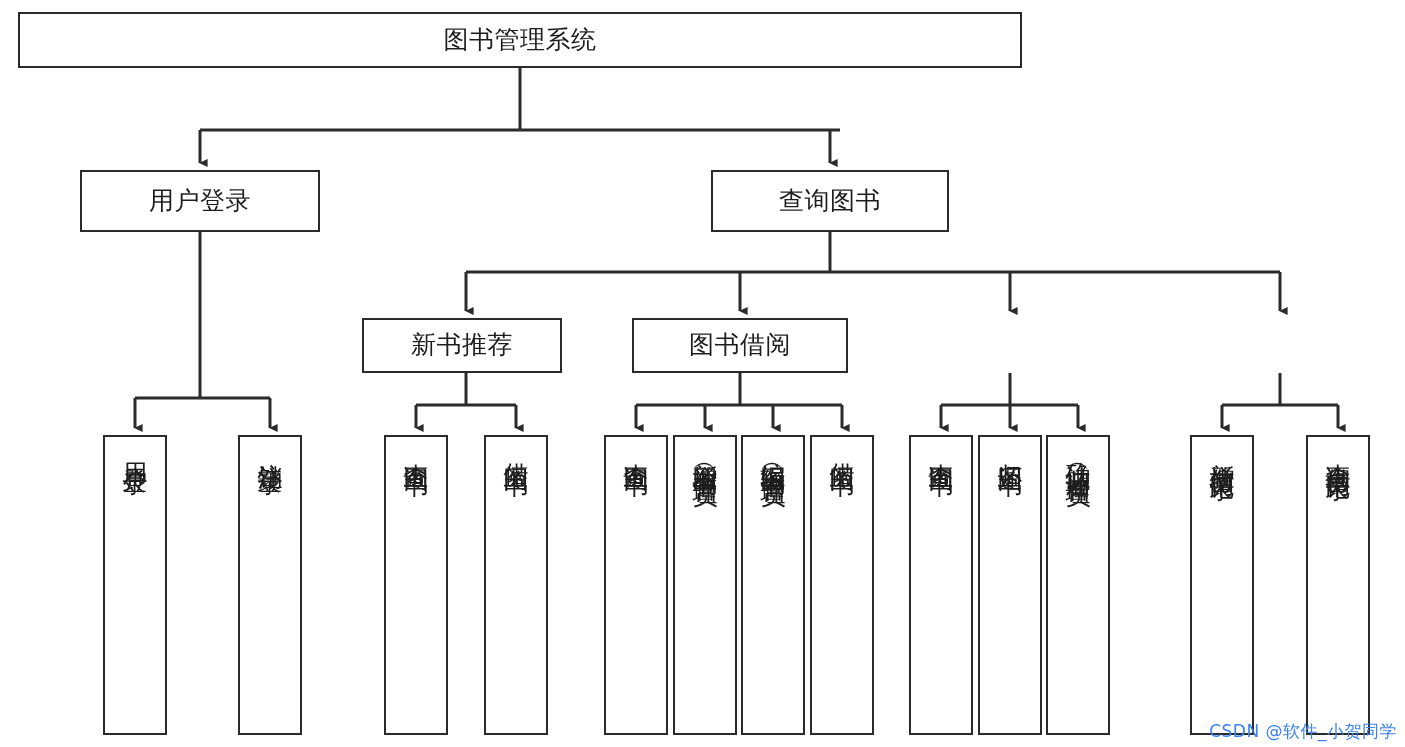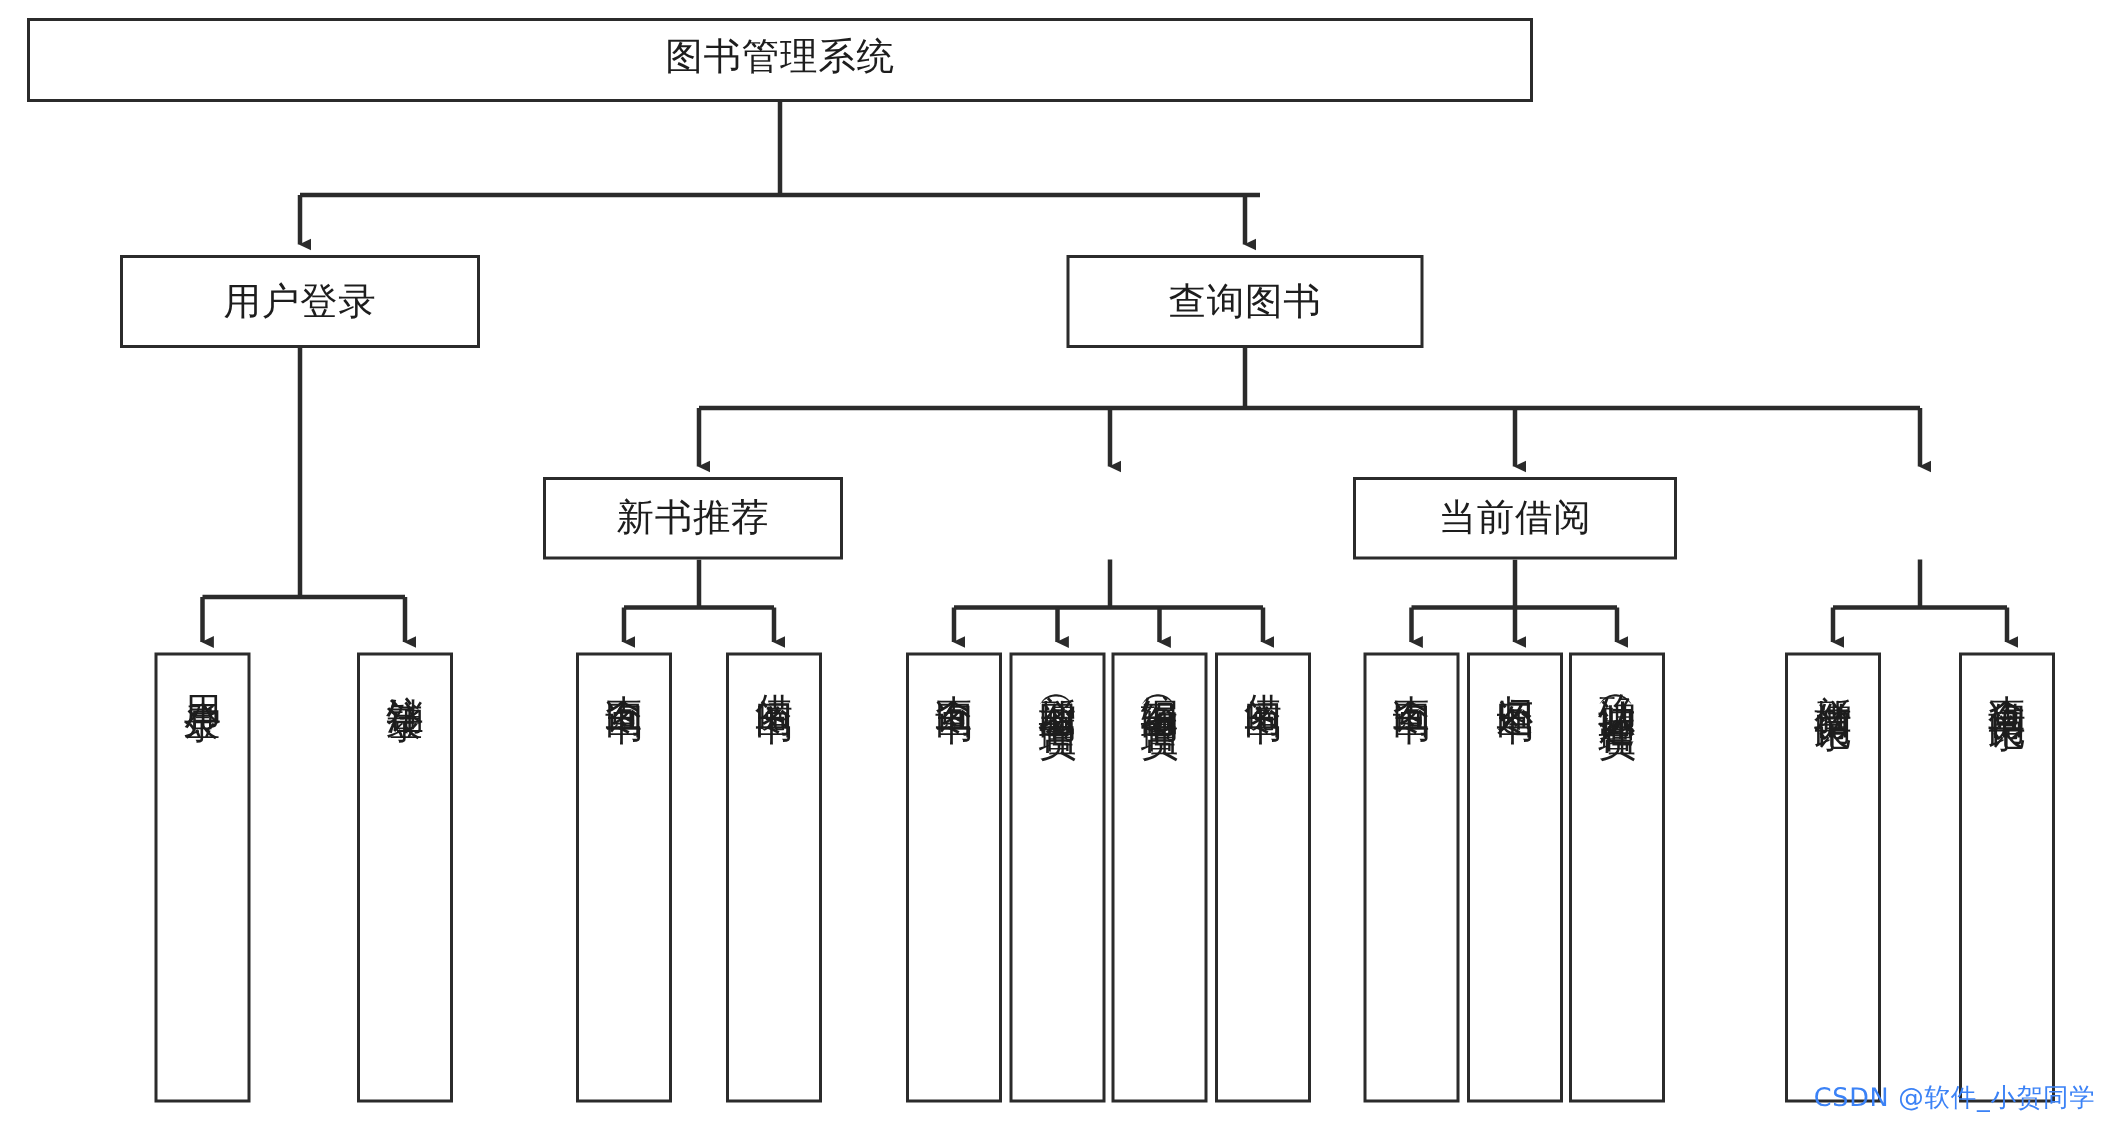--- a/index.html
+++ b/index.html
@@ -42,21 +42,20 @@
     color: #1d1d1d;
     line-height: 1.05;
     white-space: pre;
   }
   .node.horiz .node-label {
     font-size: 25px;
     letter-spacing: 0.5px;
   }
   .node.root .node-label {
     font-size: 25px;
-    font-family: Liberation Mono, monospace;
   }
   .node.leaf {
     align-items: flex-start;
     justify-content: center;
     padding-top: 6px;
   }
   .node.leaf .node-label {
     font-size: 25px;
     writing-mode: vertical-rl;
     text-orientation: upright;
@@ -137,22 +136,22 @@
   <div class="node horiz" style="left:80px; top:170px; width:240px; height:62px;">
     <span class="node-label">用户登录</span>
   </div>
   <div class="node horiz" style="left:711px; top:170px; width:238px; height:62px;">
     <span class="node-label">查询图书</span>
   </div>
 
   <div class="node horiz" style="left:362px; top:318px; width:200px; height:55px;">
     <span class="node-label">新书推荐</span>
   </div>
-  <div class="node horiz" style="left:902px; top:318px; width:216px; height:55px;">
-    <span class="node-label">当前借阅</span>
+  <div class="node horiz" style="left:632px; top:318px; width:216px; height:55px;">
+    <span class="node-label">图书借阅</span>
   </div>
 
   <div class="node leaf" style="left:103px; top:435px; width:64px; height:300px;">
     <span class="node-label">用户登录</span>
   </div>
   <div class="node leaf" style="left:238px; top:435px; width:64px; height:300px;">
     <span class="node-label">注销登录</span>
   </div>
 
   <div class="node leaf" style="left:384px; top:435px; width:64px; height:300px;">

